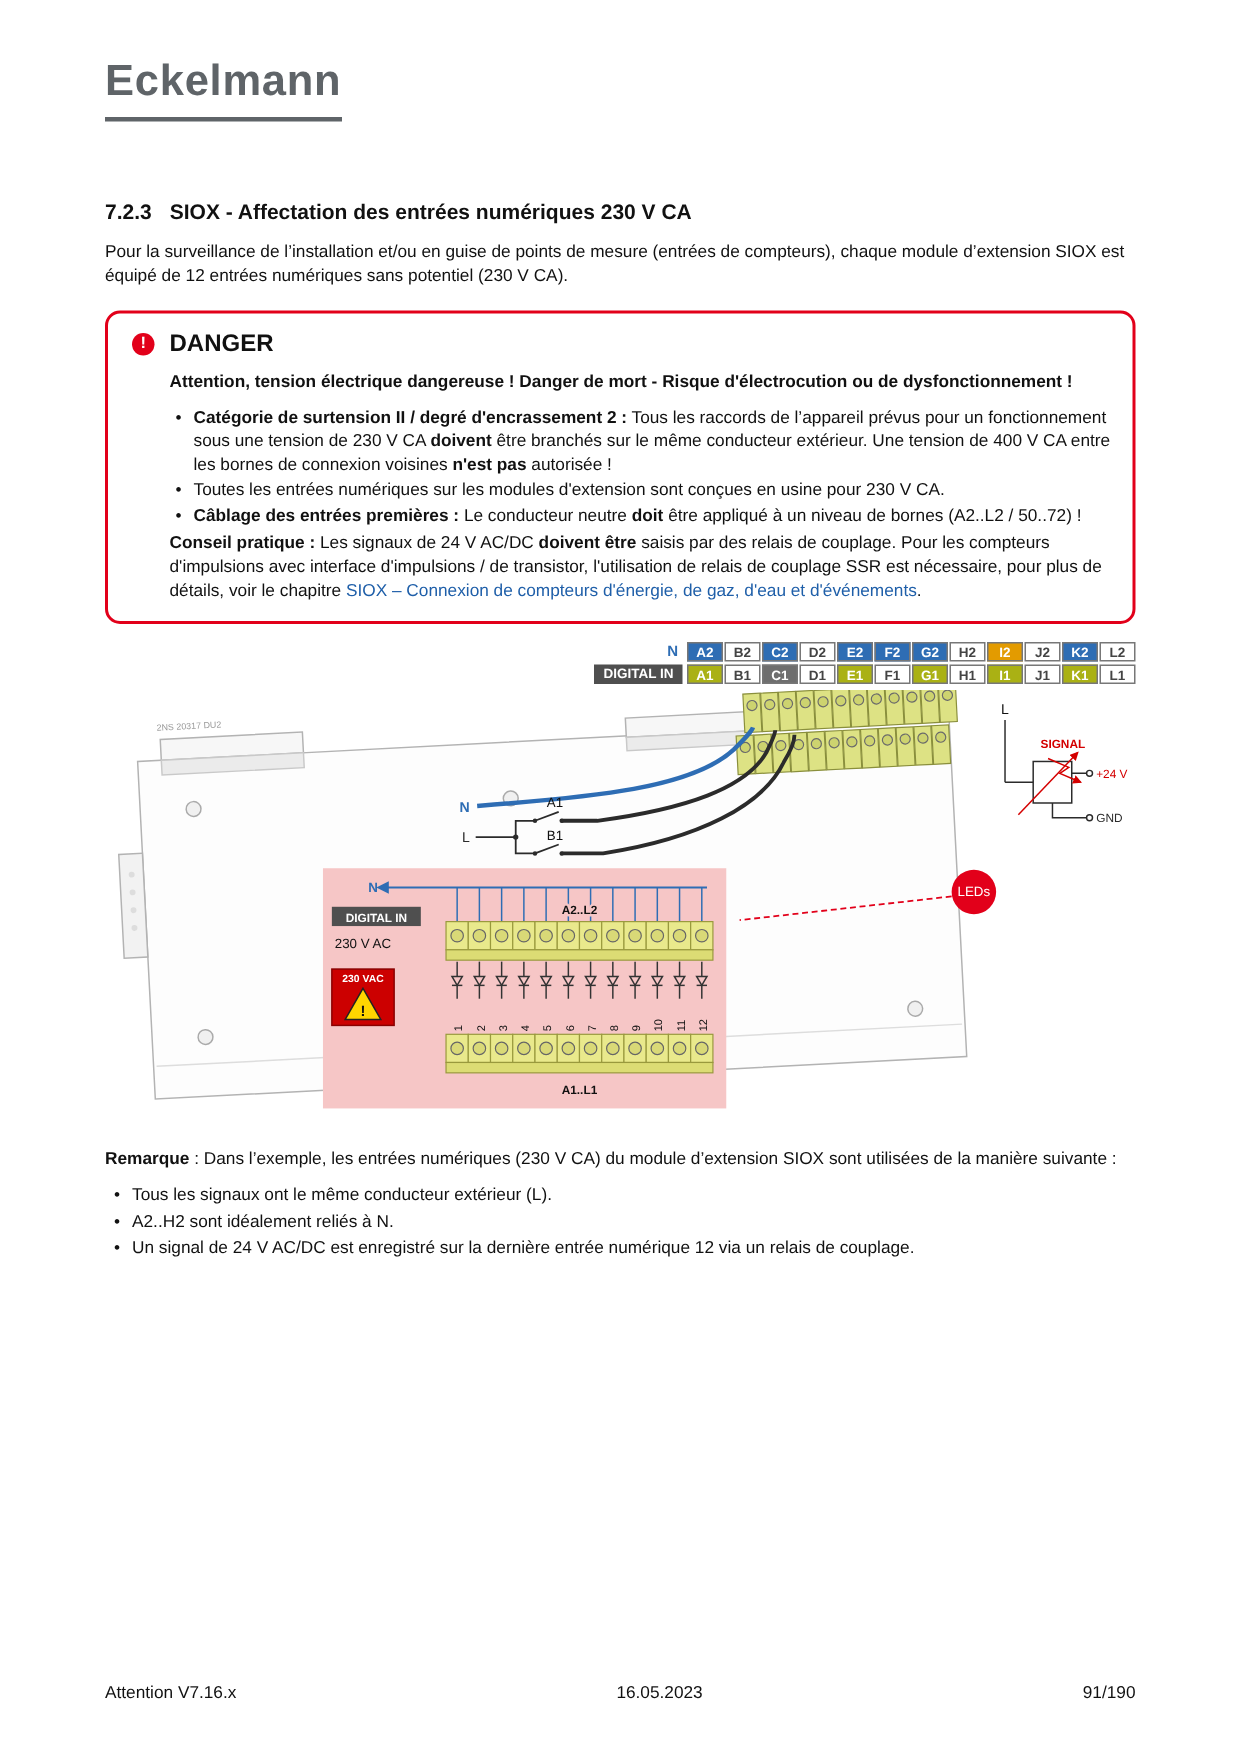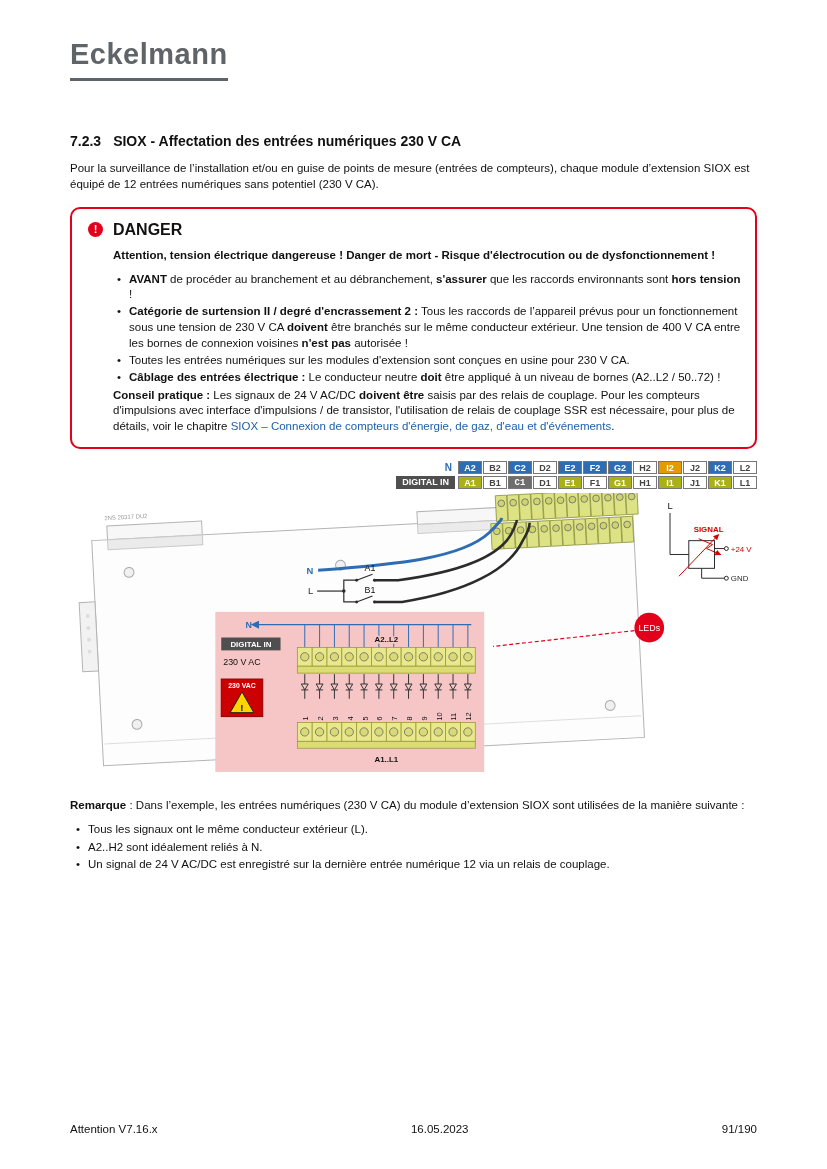--- a/index.html
+++ b/index.html
@@ -60,24 +60,23 @@
   <p class="intro">Pour la surveillance de l’installation et/ou en guise de points de mesure (entrées de compteurs), chaque module d’extension SIOX est équipé de 12 entrées numériques sans potentiel (230 V CA).</p>
 
   <div class="danger-box">
     <div class="danger-head">
       <span class="danger-icon">!</span>
       <span class="danger-title">DANGER</span>
     </div>
     <div class="danger-body">
       <p class="headline"><span class="b">Attention, tension électrique dangereuse ! Danger de mort - Risque d'électrocution ou de dysfonctionnement !</span></p>
       <ul class="blist">
-        <li><span class="b">AVANT</span><span> de procéder au branchement et au débranchement, </span><span class="b">s'assurer</span><span> que les raccords environnants sont </span><span class="b">hors tension</span><span> !</span></li>
         <li><span class="b">Catégorie de surtension II / degré d'encrassement 2 :</span><span> Tous les raccords de l’appareil prévus pour un fonctionnement sous une tension de 230 V CA </span><span class="b">doivent</span><span> être branchés sur le même conducteur extérieur. Une tension de 400 V CA entre les bornes de connexion voisines </span><span class="b">n'est pas</span><span> autorisée !</span></li>
         <li><span>Toutes les entrées numériques sur les modules d'extension sont conçues en usine pour 230 V CA.</span></li>
-        <li><span class="b">Câblage des entrées électrique :</span><span> Le conducteur neutre </span><span class="b">doit</span><span> être appliqué à un niveau de bornes (A2..L2 / 50..72) !</span></li>
+        <li><span class="b">Câblage des entrées premières :</span><span> Le conducteur neutre </span><span class="b">doit</span><span> être appliqué à un niveau de bornes (A2..L2 / 50..72) !</span></li>
       </ul>
       <p><span class="b">Conseil pratique :</span><span> Les signaux de 24 V AC/DC </span><span class="b">doivent être</span><span> saisis par des relais de couplage. Pour les compteurs d'impulsions avec interface d'impulsions / de transistor, l'utilisation de relais de couplage SSR est nécessaire, pour plus de détails, voir le chapitre </span><span class="link">SIOX – Connexion de compteurs d'énergie, de gaz, d'eau et d'événements</span><span>.</span></p>
     </div>
   </div>
 
   <div class="term-labels">
     <div class="term-row">
       <span class="term-prefix-n" style="color: rgb(46, 109, 180);">N</span>
       <span class="cell" style="background-color: rgb(46, 109, 180); color: rgb(255, 255, 255);">A2</span>
       <span class="cell" style="background-color: rgb(255, 255, 255); color: rgb(68, 68, 68);">B2</span>
@@ -89,21 +88,21 @@
       <span class="cell" style="background-color: rgb(255, 255, 255); color: rgb(68, 68, 68);">H2</span>
       <span class="cell" style="background-color: rgb(227, 155, 0); color: rgb(255, 255, 255);">I2</span>
       <span class="cell" style="background-color: rgb(255, 255, 255); color: rgb(68, 68, 68);">J2</span>
       <span class="cell" style="background-color: rgb(46, 109, 180); color: rgb(255, 255, 255);">K2</span>
       <span class="cell" style="background-color: rgb(255, 255, 255); color: rgb(68, 68, 68);">L2</span>
     </div>
     <div class="term-row">
       <span class="term-prefix-di" style="background-color: rgb(79, 79, 79);">DIGITAL IN</span>
       <span class="cell" style="background-color: rgb(170, 177, 20); color: rgb(255, 255, 255);">A1</span>
       <span class="cell" style="background-color: rgb(255, 255, 255); color: rgb(68, 68, 68);">B1</span>
-      <span class="cell" style="background-color: rgb(110, 110, 110); color: rgb(255, 255, 255); font-family: Liberation Mono, monospace;">C1</span>
+      <span class="cell" style="background-color: rgb(110, 110, 110); color: rgb(255, 255, 255);">C1</span>
       <span class="cell" style="background-color: rgb(255, 255, 255); color: rgb(68, 68, 68);">D1</span>
       <span class="cell" style="background-color: rgb(170, 177, 20); color: rgb(255, 255, 255);">E1</span>
       <span class="cell" style="background-color: rgb(255, 255, 255); color: rgb(68, 68, 68);">F1</span>
       <span class="cell" style="background-color: rgb(170, 177, 20); color: rgb(255, 255, 255);">G1</span>
       <span class="cell" style="background-color: rgb(255, 255, 255); color: rgb(68, 68, 68);">H1</span>
       <span class="cell" style="background-color: rgb(170, 177, 20); color: rgb(255, 255, 255);">I1</span>
       <span class="cell" style="background-color: rgb(255, 255, 255); color: rgb(68, 68, 68);">J1</span>
       <span class="cell" style="background-color: rgb(170, 177, 20); color: rgb(255, 255, 255);">K1</span>
       <span class="cell" style="background-color: rgb(255, 255, 255); color: rgb(68, 68, 68);">L1</span>
     </div>

